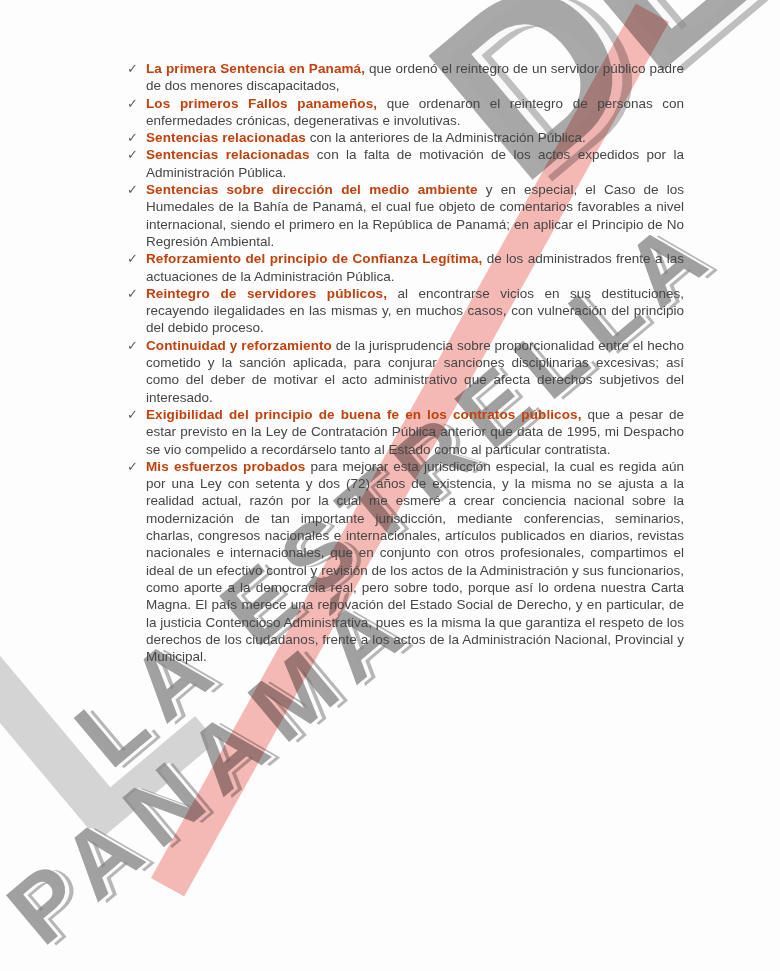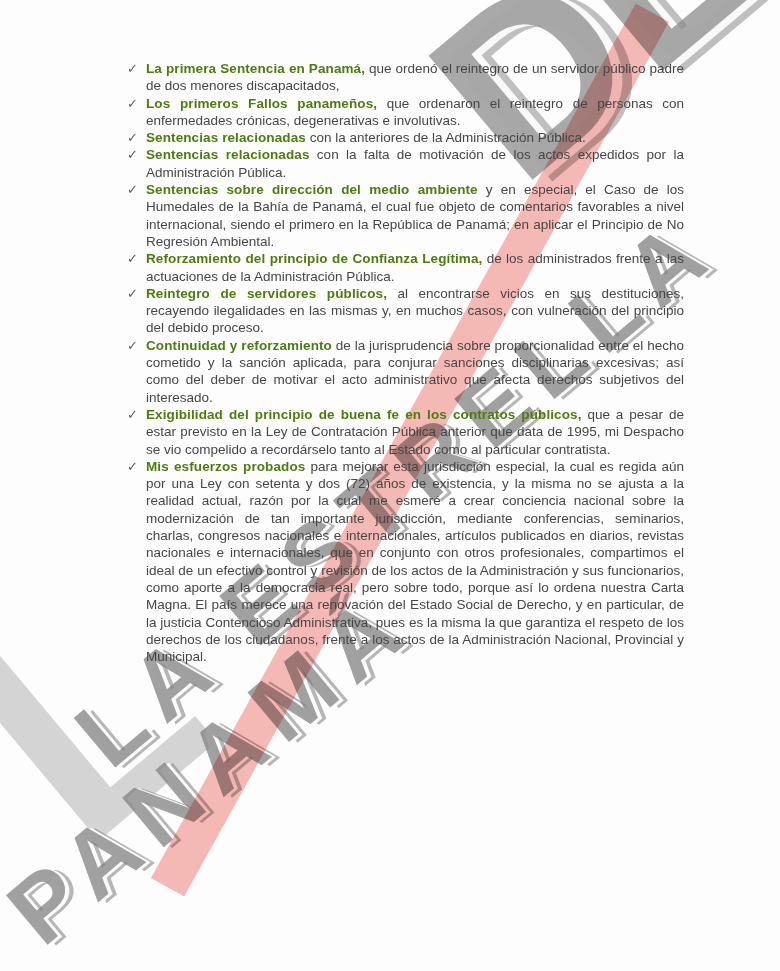--- a/index.html
+++ b/index.html
@@ -86,21 +86,21 @@
     padding-left: 18px;
     text-align: justify;
   }
   ul.achievements li .check {
     position: absolute;
     left: -1px; top: 0;
     color: #5c5c5c;
     font-size: 13px;
   }
   ul.achievements li b {
-    color: #4d7c0f;
+    color: #c2410c;
     letter-spacing: 0.1px;
   }
   .closing {
     position: absolute;
     left: 85px; top: 746px;
     width: 599px;
   }
   .closing p {
     margin: 0 0 18px 0;
     text-align: justify;

